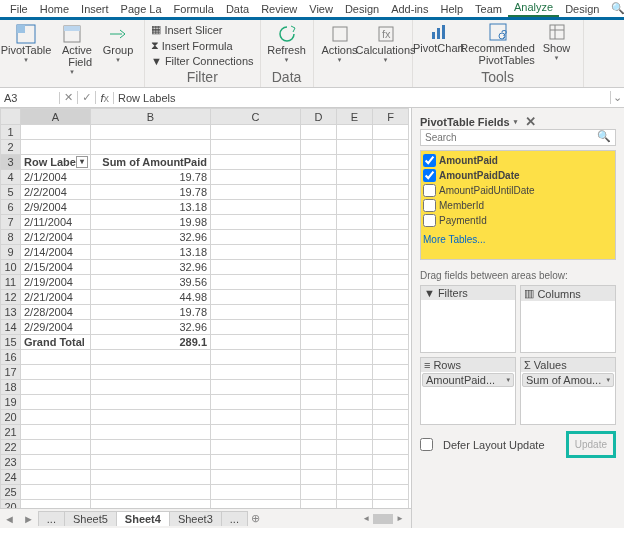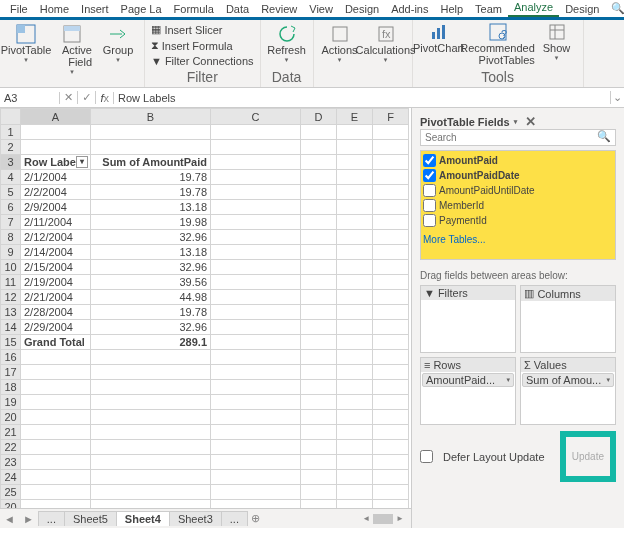--- a/index.html
+++ b/index.html
@@ -55,21 +55,21 @@
 .fieldrow.checked label { font-weight: bold; }
 .more-tables { color: #0066cc; font-size: 10px; margin-top: 6px; cursor: pointer; }
 .areas-label { font-size: 10px; color: #666; margin: 10px 0 4px; }
 .areas { display: grid; grid-template-columns: 1fr 1fr; grid-template-rows: 1fr 1fr; gap: 4px; height: 140px; }
 .area { background: #fff; border: 1px solid #ccc; display: flex; flex-direction: column; }
 .area-hdr { display: flex; align-items: center; gap: 3px; background: #e6e6e6; padding: 1px 3px; font-size: 10px; color: #666; }
 .area-body { flex: 1; padding: 1px; }
 .field-pill { background: #e6e6e6; border: 1px solid #ccc; border-radius: 2px; padding: 0 3px; font-size: 10px; display: flex; justify-content: space-between; align-items: center; cursor: pointer; }
 .sp-footer { display: flex; align-items: center; justify-content: space-between; margin-top: 6px; }
 .sp-footer label { font-size: 10px; color: #666; display: flex; align-items: flex-end; gap: 10px; }
-.update-btn { border: 6px solid #14b8a6; background: #f3f2f1; padding: 14px 6px; font-size: 10px; color: #aaa; }
+.update-btn { border: 3px solid #14b8a6; background: #f3f2f1; padding: 5px 6px; font-size: 10px; color: #aaa; }
 .title-right { margin-left: auto; display: flex; gap: 4px; align-items: center; }
 svg { display: block; }
 </style>
 </head>
 <body>
 
 <div class="tabs" id="ribbon-tabs">
     <div class="tab">File</div>
     <div class="tab">Home</div>
     <div class="tab">Insert</div>

